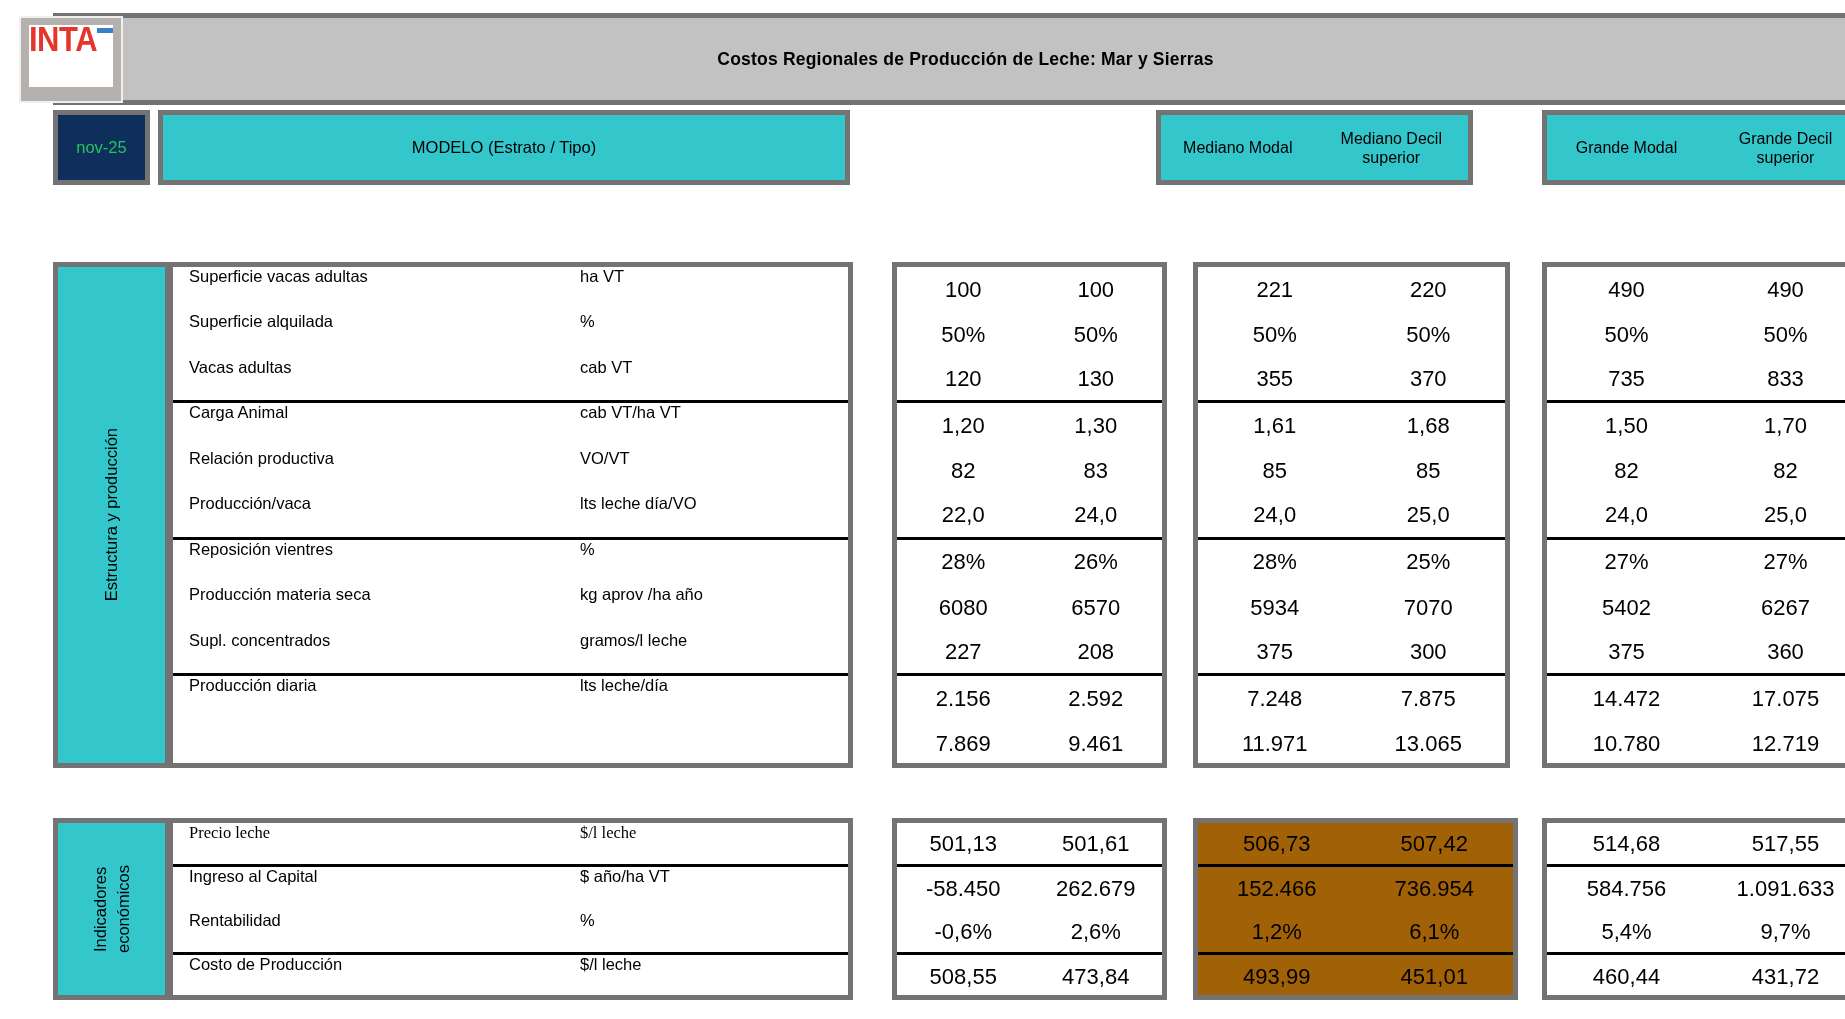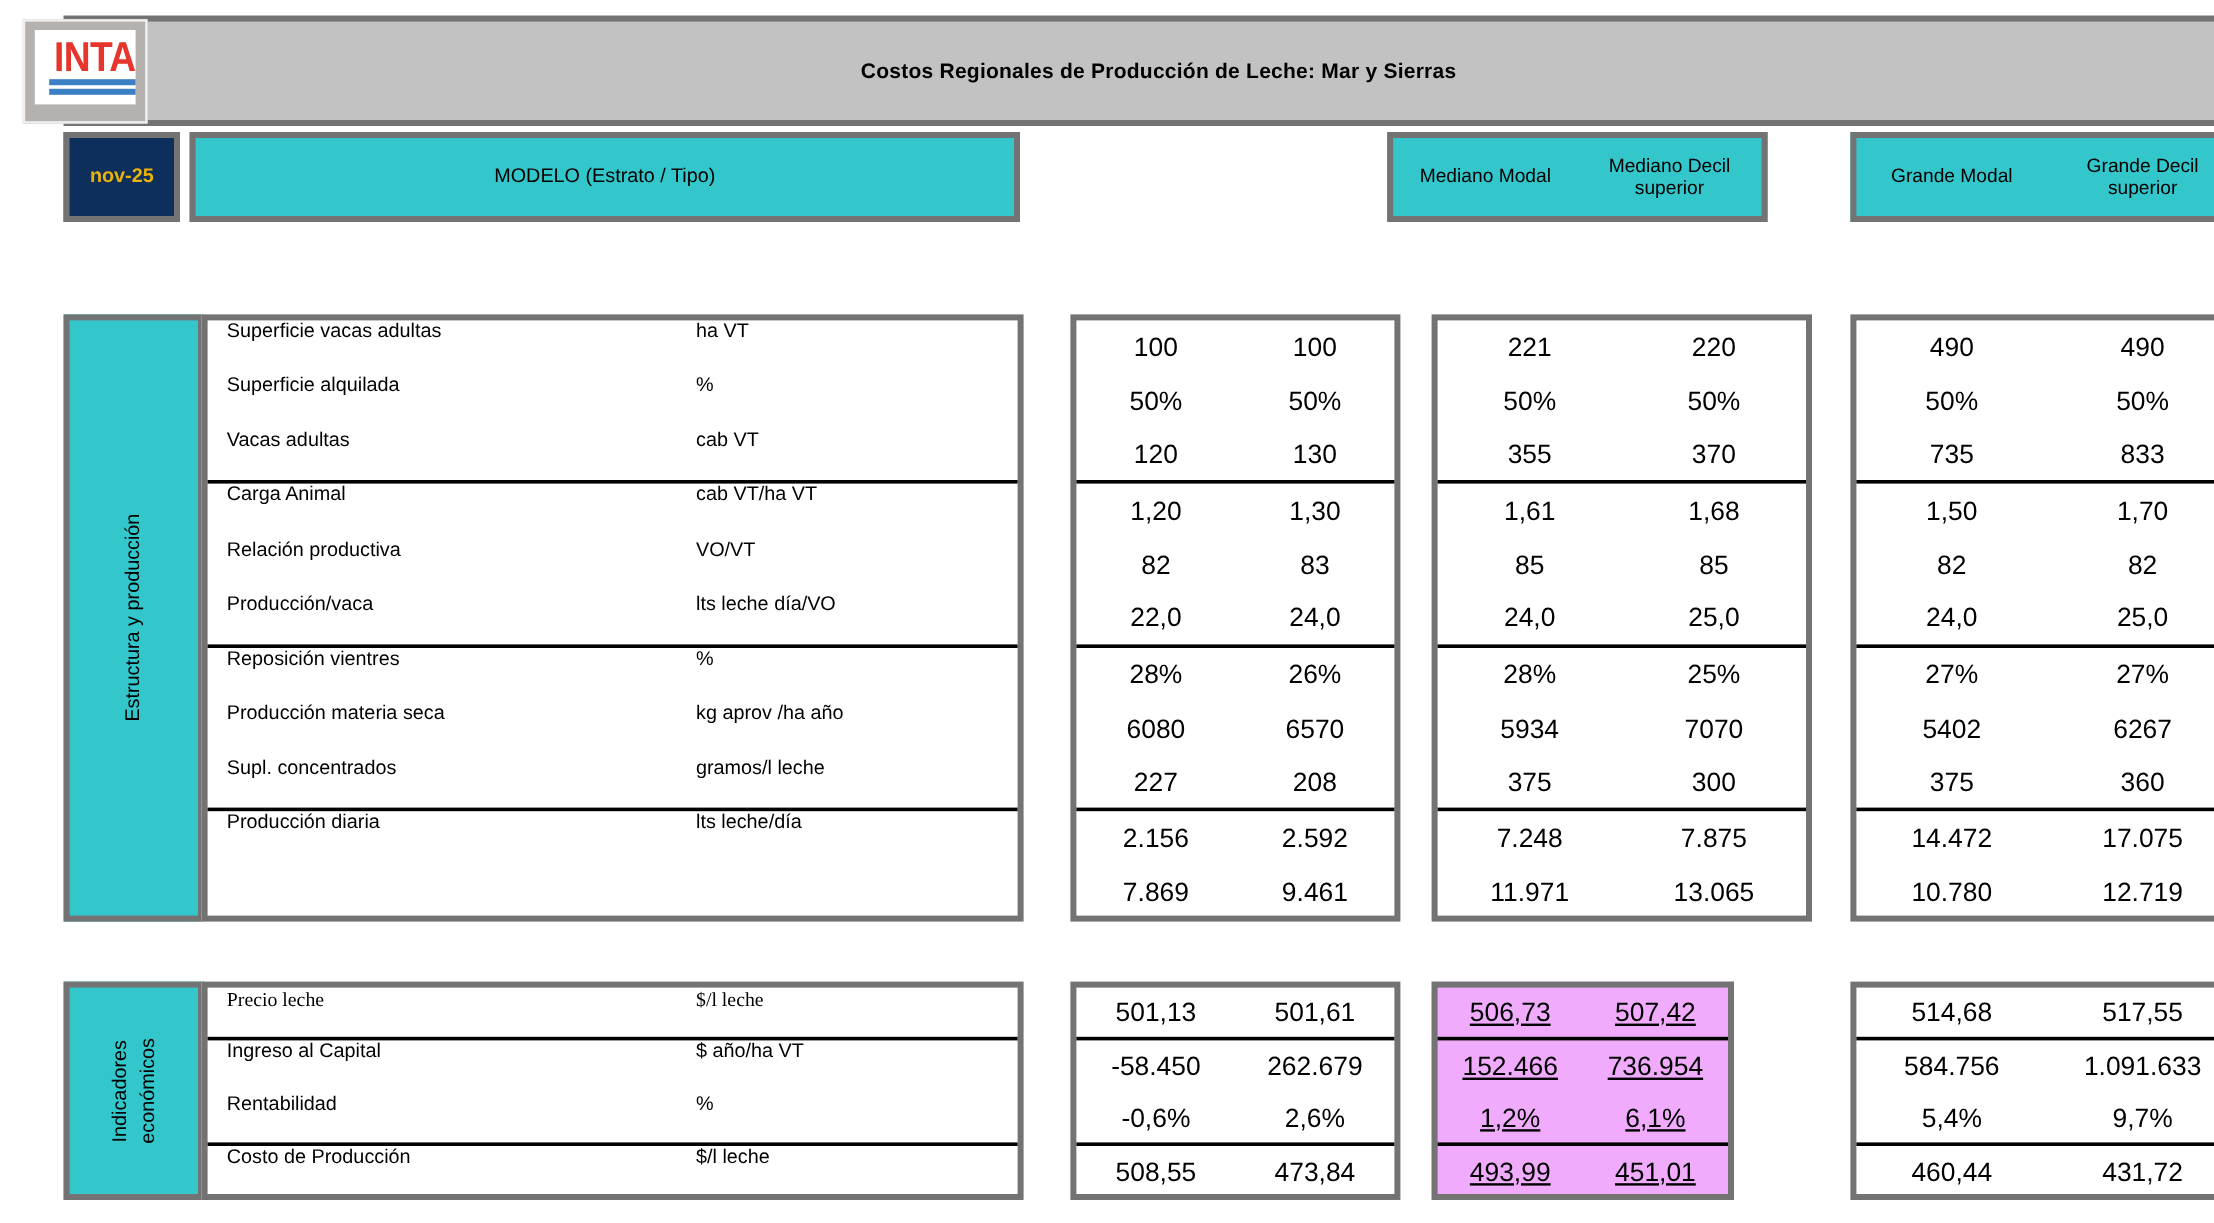--- a/index.html
+++ b/index.html
@@ -3,21 +3,21 @@
 <meta charset="utf-8">
 <style>
   html,body{margin:0;padding:0;background:#fff;}
   body{font-family:"Liberation Sans",sans-serif;color:#000;}
   .page{position:relative;width:1845px;height:1019px;background:#fff;overflow:hidden;}
   .abs{position:absolute;box-sizing:border-box;}
   .bdr{border:5px solid #737373;margin-left:40px;}
   .graybar{background:#c2c2c2;display:flex;align-items:center;justify-content:center;}
   .title{font-weight:bold;font-size:17.5px;letter-spacing:.2px;}
   .teal{background:#33c6cb;}
-  .navy{background:#0e2e5c;color:#eab308;font-weight:bold;}
+  .navy{background:#0e2e5c;color:#22c55e;font-weight:normal;}
   .center{display:flex;align-items:center;justify-content:center;}
   .fs16{font-size:16.5px;}
   
   .ghead{display:flex;}
   .gcell{flex:1;display:flex;align-items:center;justify-content:center;text-align:center;
          font-size:16px;line-height:19px;white-space:pre-line;padding:0 6px;}
   .gcell.spread{line-height:37px;}
   
   .rowL{position:relative;display:flex;font-size:16.5px;box-sizing:border-box;}
   .rowL .lab{padding-left:16px;}
@@ -28,21 +28,21 @@
   .t1row{height:45.45px;}
   .t2row{height:44px;}
   .brk{border-bottom:3px solid #000;}
   .serif{font-family:"Liberation Serif",serif;}
   
   .striptxt{writing-mode:vertical-rl;transform:rotate(180deg);font-size:16.5px;
             text-align:center;white-space:pre-line;line-height:23px;}
   
   .logo{background:#b5b1ae;border:2px solid #f2f0ef;}
   .logo-inner{position:absolute;left:8px;top:7px;width:84px;height:62px;background:#fff;
-              display:flex;flex-direction:column;align-items:flex-end;justify-content:center;}
+              display:flex;flex-direction:row;align-items:flex-start;justify-content:center;}
   .logo-word{color:#e6352c;font-weight:bold;font-size:31px;line-height:30px;
              letter-spacing:-.5px;transform:scaleY(1.12);}
   .bar{width:72px;height:5px;background:#3b7fc4;margin-top:3px;}
 </style>
 </head>
 <body>
 
 <div class="page">
 
   <div class="abs bdr graybar" style="left:13px;top:13px;width:1825px;height:92px;">
@@ -297,21 +297,21 @@
     <div class="vrow t2row brk">
         <div class="cell">-0,6%</div>
         <div class="cell">2,6%</div>
       </div>
     <div class="vrow t2row">
         <div class="cell">508,55</div>
         <div class="cell">473,84</div>
       </div>
   </div>
 
-  <div class="abs bdr" style="left:1153px;top:818px;width:252px;height:182px;background:#f0abfc;text-decoration:underline;">
+  <div class="abs bdr" style="left:1153px;top:818px;width:325px;height:182px;background:#a16207;">
     <div class="vrow t2row brk">
         <div class="cell">506,73</div>
         <div class="cell">507,42</div>
       </div>
     <div class="vrow t2row">
         <div class="cell">152.466</div>
         <div class="cell">736.954</div>
       </div>
     <div class="vrow t2row brk">
         <div class="cell">1,2%</div>

